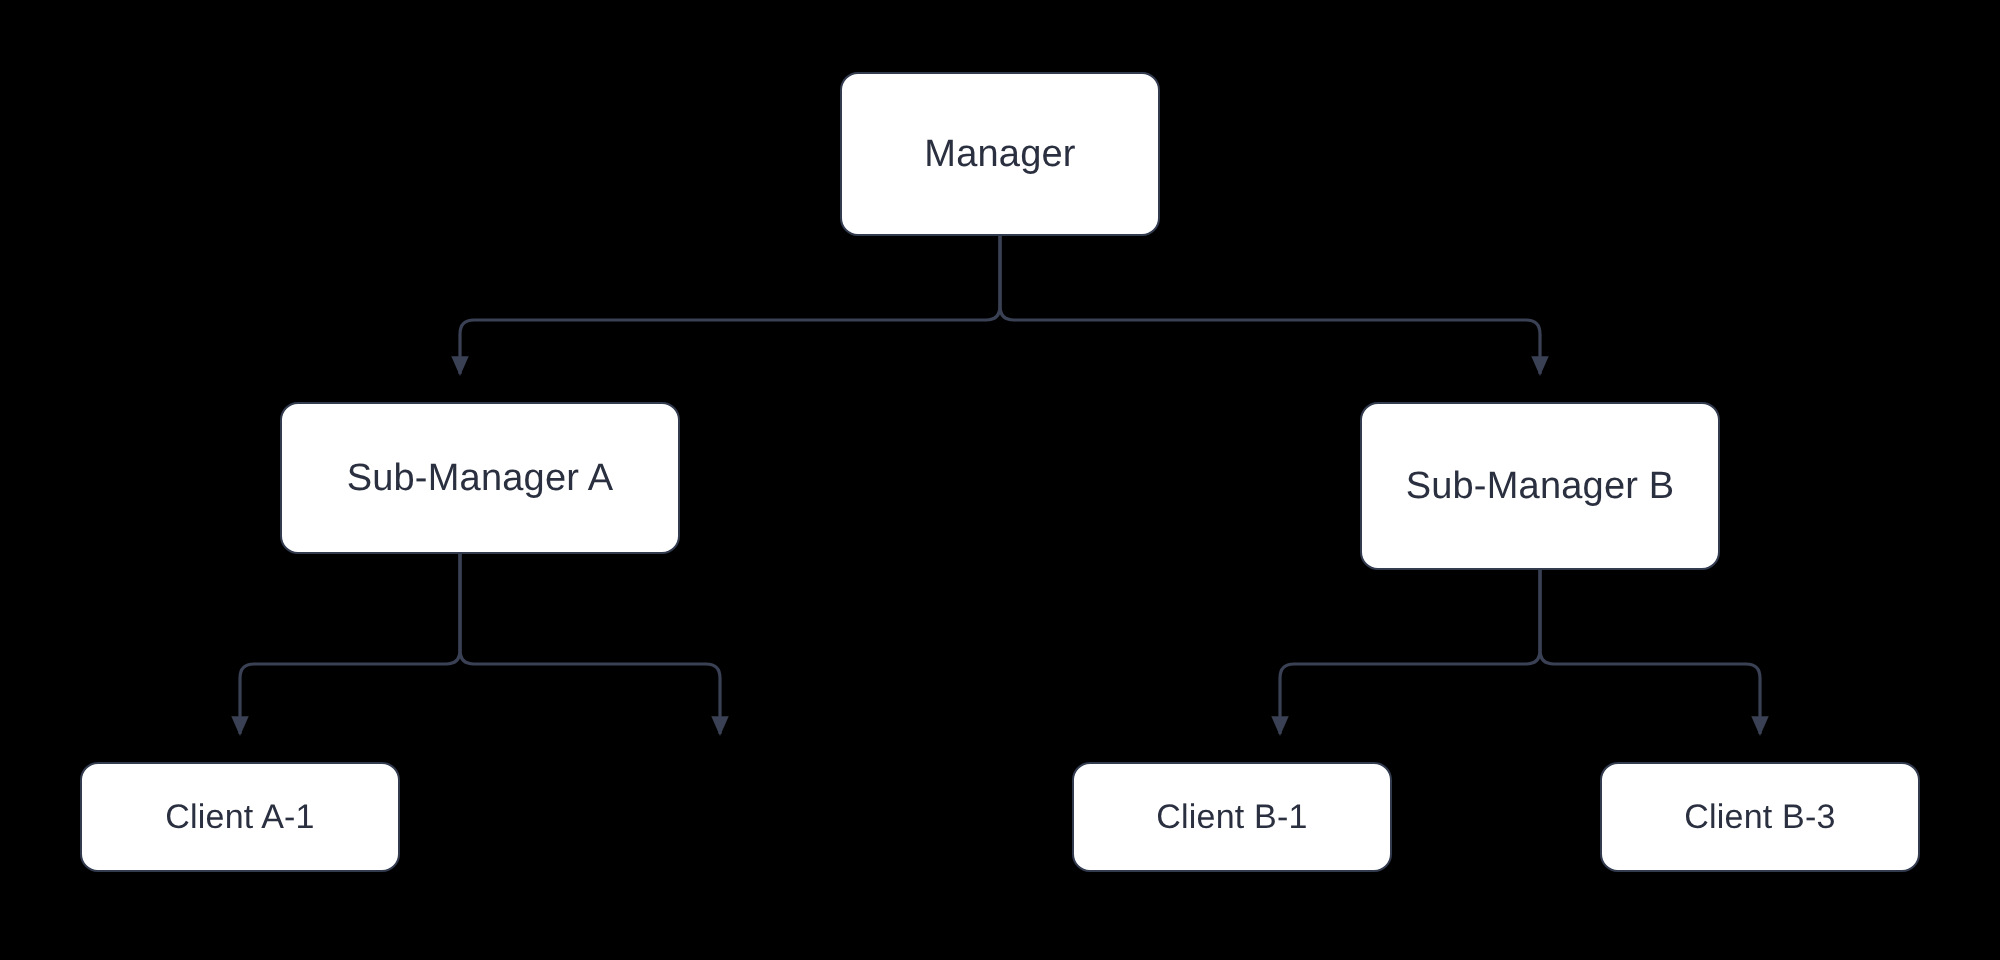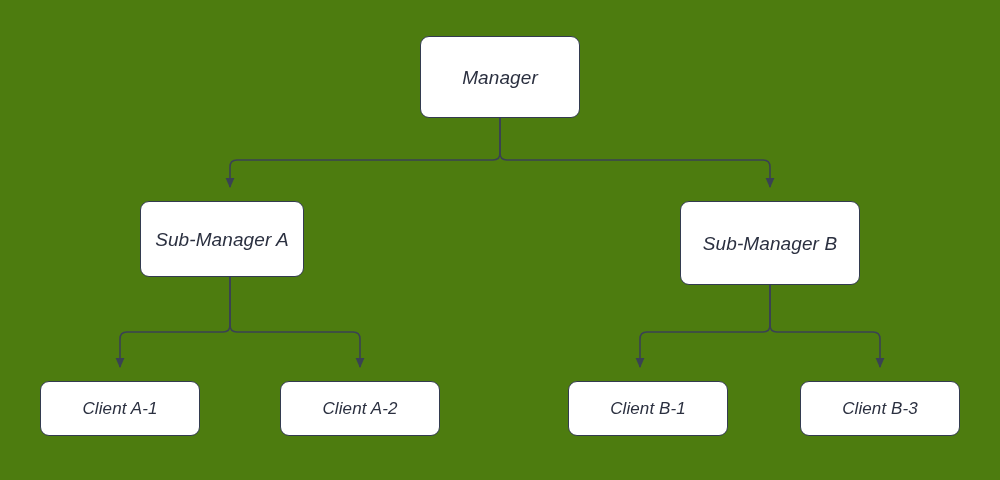--- a/index.html
+++ b/index.html
@@ -7,23 +7,22 @@
     padding: 0;
     background: #ffffff;
   }
   body {
     font-family: "Liberation Sans", sans-serif;
   }
   #canvas {
     position: relative;
     width: 1000px;
     height: 480px;
-    background: #4d7c0f;
+    background: #000000;
     overflow: hidden;
-    font-style: italic;
   }
   #edge-layer {
     position: absolute;
     left: 0;
     top: 0;
     width: 1000px;
     height: 480px;
   }
   .node {
     position: absolute;
@@ -38,26 +37,26 @@
     z-index: 2;
   }
   .node-label {
     font-size: 19px;
     line-height: 1;
     letter-spacing: 0.1px;
     color: #2b3040;
     white-space: nowrap;
   }
   .node.root  { left: 420px; top: 36px;  width: 160px; height: 82px; }
-  .node.mid-a { left: 140px; top: 201px; width: 164px; height: 76px; }
+  .node.mid-a { left: 140px; top: 201px; width: 200px; height: 76px; }
   .node.mid-b { left: 680px; top: 201px; width: 180px; height: 84px; }
   .node.leaf  { top: 381px; width: 160px; height: 55px; }
   .node.leaf-a1 { left: 40px; justify-content: center; }
   .node.leaf-a2 { left: 280px; }
-  .node.leaf-b1 { left: 568px; }
+  .node.leaf-b1 { left: 536px; }
   .node.leaf-b2 { left: 800px; }
   .node.leaf .node-label { font-size: 17px; }
 </style>
 </head>
 <body>
 
 <div id="canvas">
 
   <svg id="edge-layer" viewBox="0 0 1000 480" xmlns="http://www.w3.org/2000/svg">
     <defs>
@@ -91,23 +90,20 @@
   </div>
 
   <div class="node mid-b">
     <span class="node-label">Sub-Manager B</span>
   </div>
 
   <div class="node leaf leaf-a1">
     <span class="node-label">Client A-1</span>
   </div>
 
-  <div class="node leaf leaf-a2">
-    <span class="node-label">Client A-2</span>
-  </div>
 
   <div class="node leaf leaf-b1">
     <span class="node-label">Client B-1</span>
   </div>
 
   <div class="node leaf leaf-b2">
     <span class="node-label">Client B-3</span>
   </div>
 
 </div>

